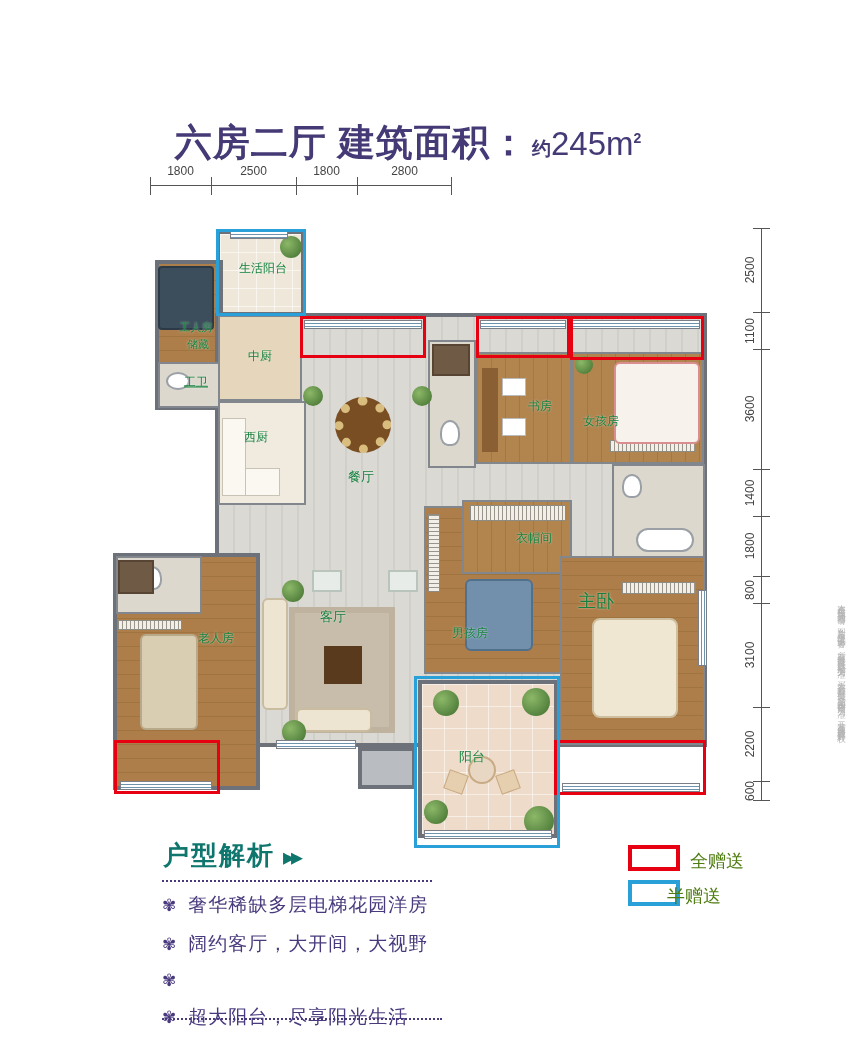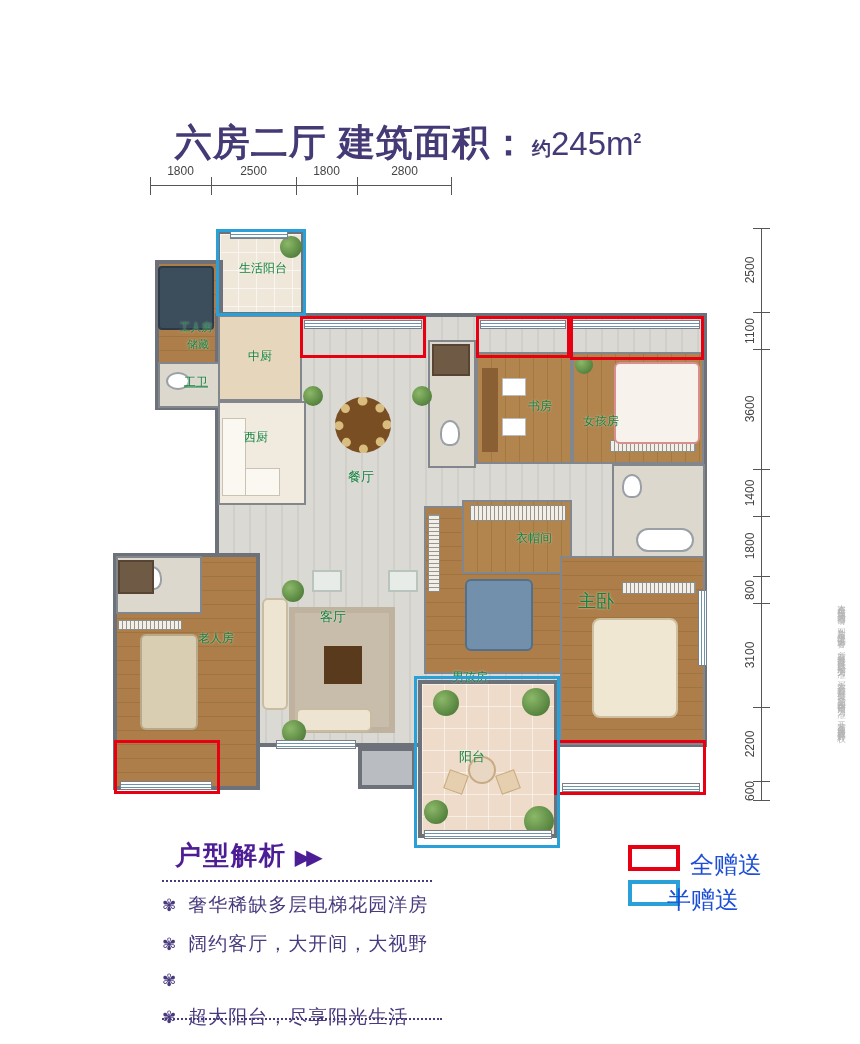--- a/index.html
+++ b/index.html
@@ -55,22 +55,22 @@
       linear-gradient(#fff8 1px, transparent 1px),
       linear-gradient(90deg,#fff8 1px, transparent 1px), #eedbc9;
       background-size:22px 22px; }
   .tile-grid-b { background:
       linear-gradient(#fff8 1px, transparent 1px),
       linear-gradient(90deg,#fff8 1px, transparent 1px), #efe8da;
       background-size:18px 18px; }
 
   
   .legend-swatch { position:absolute; width:52px; height:26px; background:#fff; z-index:5; }
-  .legend-text { position:absolute; font-size:24px; color:#1d4ed8; z-index:5; }
-  .an-title { position:absolute; left:175px; top:838px; font-size:26px; font-weight:bold; color:#4c1d95; letter-spacing:2px; }
+  .legend-text { position:absolute; font-size:18px; color:#4d7c0f; z-index:5; }
+  .an-title { position:absolute; left:163px; top:838px; font-size:26px; font-weight:bold; color:#0f766e; letter-spacing:2px;font-family:Liberation Mono, monospace; }
   .an-arrows { font-size:20px; letter-spacing:-4px; margin-left:8px; }
   .dotted { position:absolute; border-top:2px dotted #493a7d; }
   .an-list { position:absolute; left:162px; top:892px; list-style:none; }
   .an-list li { display:flex; align-items:center; margin-bottom:13px; color:#493a7d; font-size:19px; letter-spacing:1px; }
   .an-list .flower { font-size:17px; margin-right:11px; color:#493a7d; }
 
   .disclaimer { position:absolute; left:836px; top:598px; height:442px;
     writing-mode:vertical-rl; font-size:8.5px; color:#b5b5b5; letter-spacing:1.5px; z-index:5; }
 </style>
 </head>
@@ -200,21 +200,21 @@
   <span class="lbl" style="left:196px;top:327px;font-size:11px;">工人房</span>
   <span class="lbl" style="left:198px;top:344px;font-size:11px;">储藏</span>
   <span class="lbl" style="left:196px;top:382px;font-size:12px;text-decoration:underline;">工卫</span>
   <span class="lbl" style="left:260px;top:356px;">中厨</span>
   <span class="lbl" style="left:256px;top:437px;">西厨</span>
   <span class="lbl" style="left:361px;top:477px;font-size:13px;">餐厅</span>
   <span class="lbl" style="left:540px;top:406px;">书房</span>
   <span class="lbl" style="left:601px;top:421px;">女孩房</span>
   <span class="lbl" style="left:534px;top:538px;">衣帽间</span>
   <span class="lbl" style="left:596px;top:601px;font-size:18px;">主卧</span>
-  <span class="lbl" style="left:470px;top:633px;margin-top:44px;">男孩房</span>
+  <span class="lbl" style="left:470px;top:633px;">男孩房</span>
   <span class="lbl" style="left:333px;top:617px;font-size:13px;">客厅</span>
   <span class="lbl" style="left:216px;top:638px;">老人房</span>
   <span class="lbl" style="left:472px;top:757px;font-size:13px;">阳台</span>
 
   <div class="ov-red" style="left:300px;top:316px;width:126px;height:42px;"></div>
   <div class="ov-red" style="left:476px;top:316px;width:94px;height:42px;"></div>
   <div class="ov-red" style="left:570px;top:316px;width:134px;height:44px;"></div>
   <div class="ov-red" style="left:114px;top:740px;width:106px;height:54px;"></div>
   <div class="ov-red" style="left:554px;top:740px;width:152px;height:55px;"></div>
   <div class="ov-blue" style="left:216px;top:229px;width:90px;height:87px;"></div>

